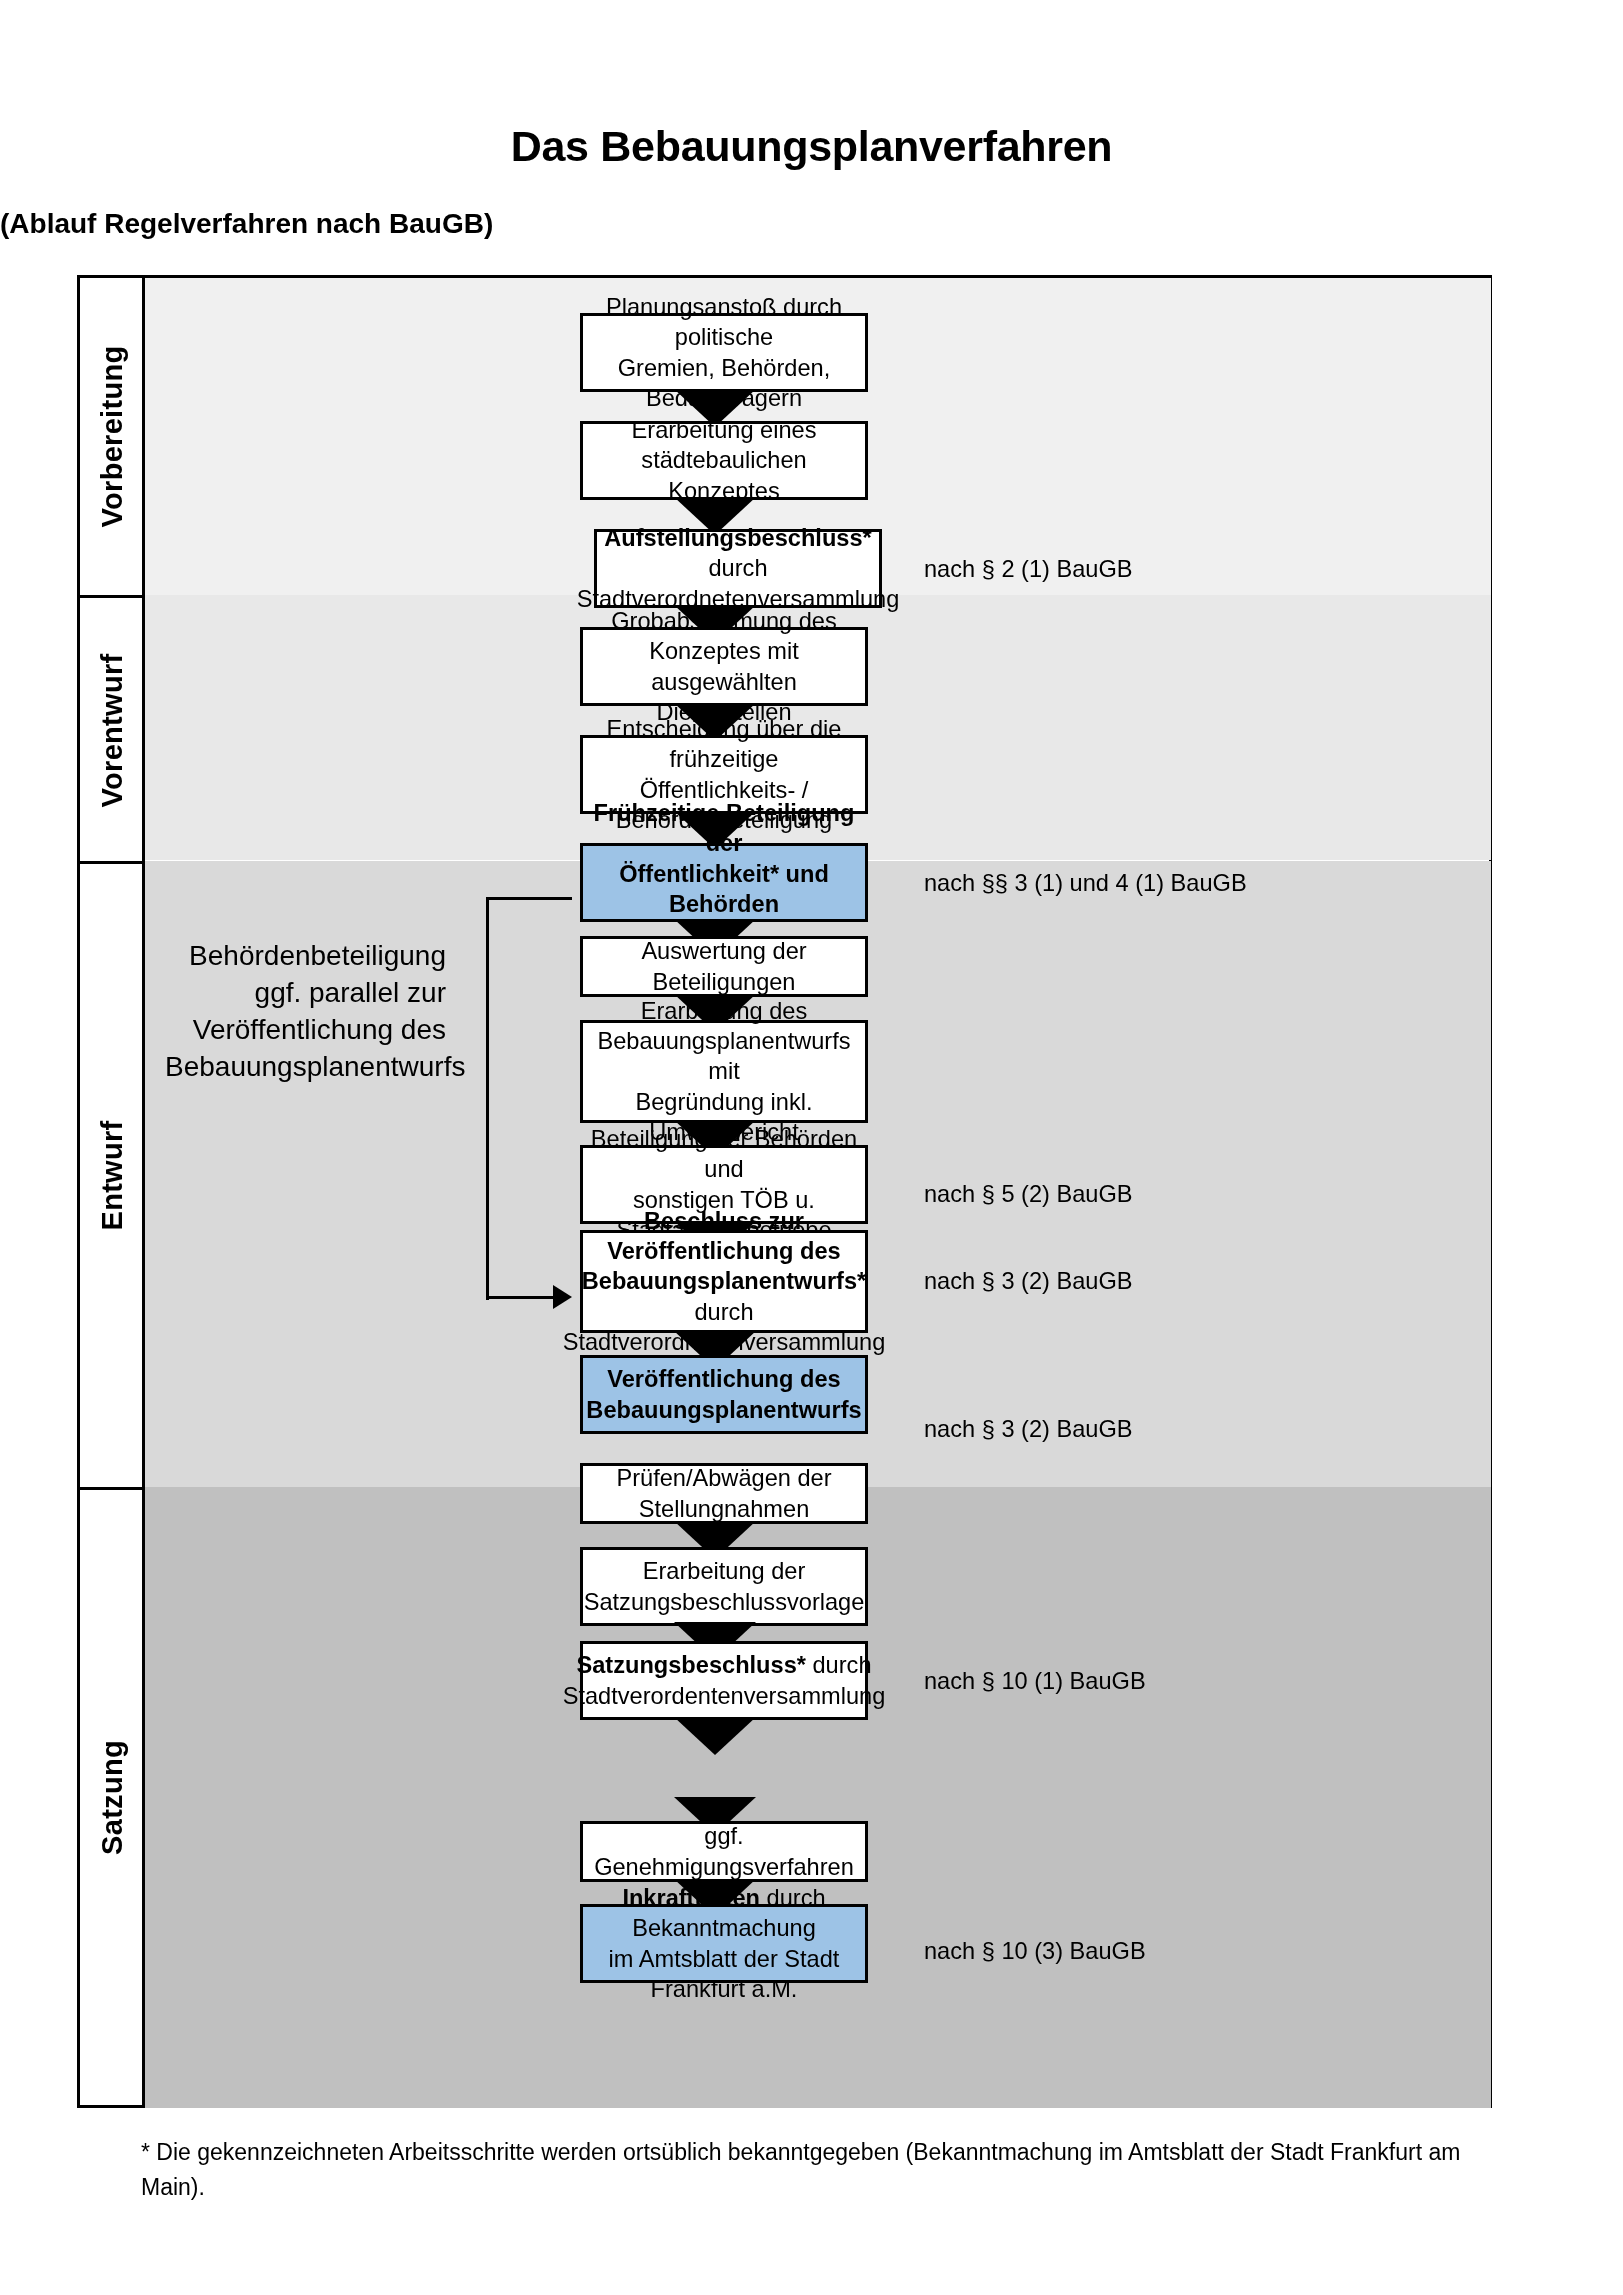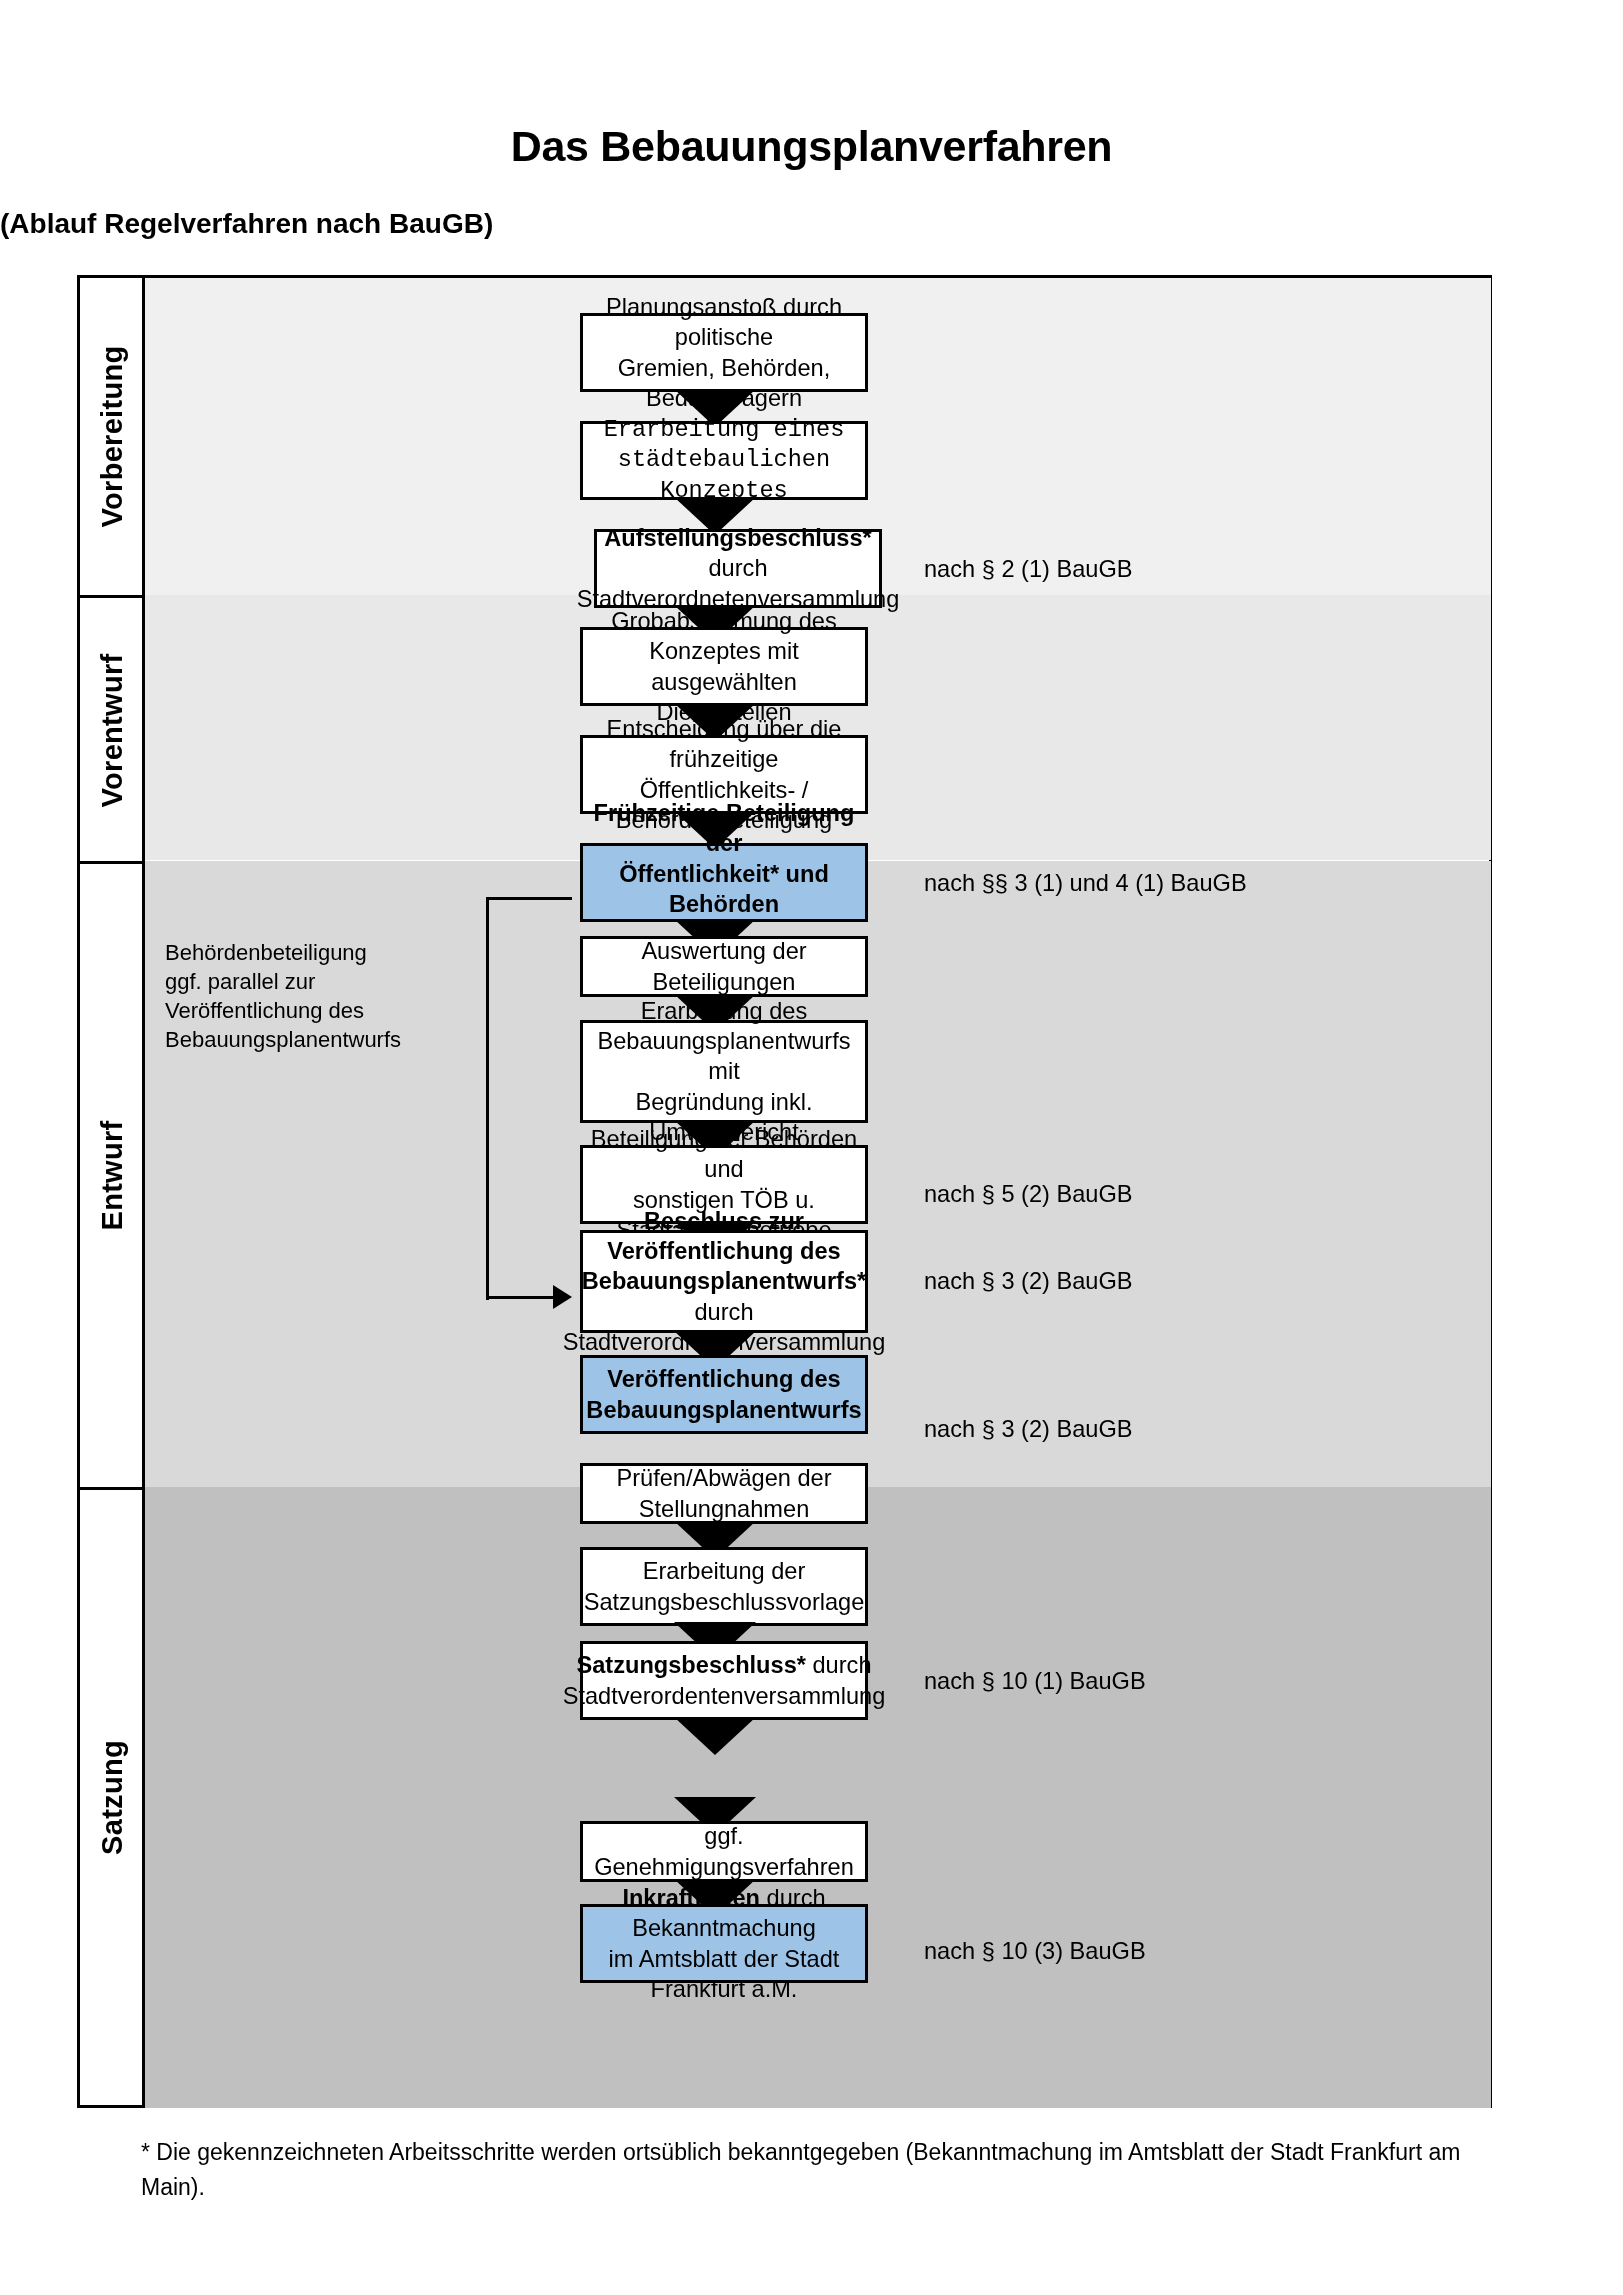--- a/index.html
+++ b/index.html
@@ -92,22 +92,22 @@
     position:absolute;
     left:844px;
     font-size:23.6px;
     white-space:nowrap;
   }
 
   
   #sidenote{
     position:absolute;
     left:85px; width:281px;
-    text-align:left;
-    font-size:22px; line-height:1.32;
+    text-align:right;
+    font-size:28px; line-height:1.32;
   }
 
   
   .conn-line{ position:absolute; background:#000; }
   .conn-head{
     position:absolute; width:0;height:0;
     border-top:12.4px solid transparent;
     border-bottom:12.4px solid transparent;
     border-left:19.6px solid #000;
   }
@@ -163,21 +163,21 @@
   <div class="conn-head" style="left:473px;top:1007px;"></div>
 
   <div class="fbox" style="top:35px;height:79px;">
     <span>
       <span>Planungsanstoß durch politische</span><br>
       <span>Gremien, Behörden, Bedarfsträgern</span>
     </span>
   </div>
   <div class="arrow" style="left:594px;top:111px;"></div>
 
-  <div class="fbox" style="top:143px;height:79px;font-family:Liberation Mono, monospace;">
+  <div class="fbox" style="top:143px;height:79px;">
     <span>
       <span>Erarbeitung eines städtebaulichen</span><br>
       <span>Konzeptes</span>
     </span>
   </div>
   <div class="arrow" style="left:594px;top:219px;"></div>
 
   <div class="fbox" style="top:251px;height:79px;margin-left:14px;">
     <span>
       <span class="bold">Aufstellungsbeschluss*</span><span> durch</span><br>

